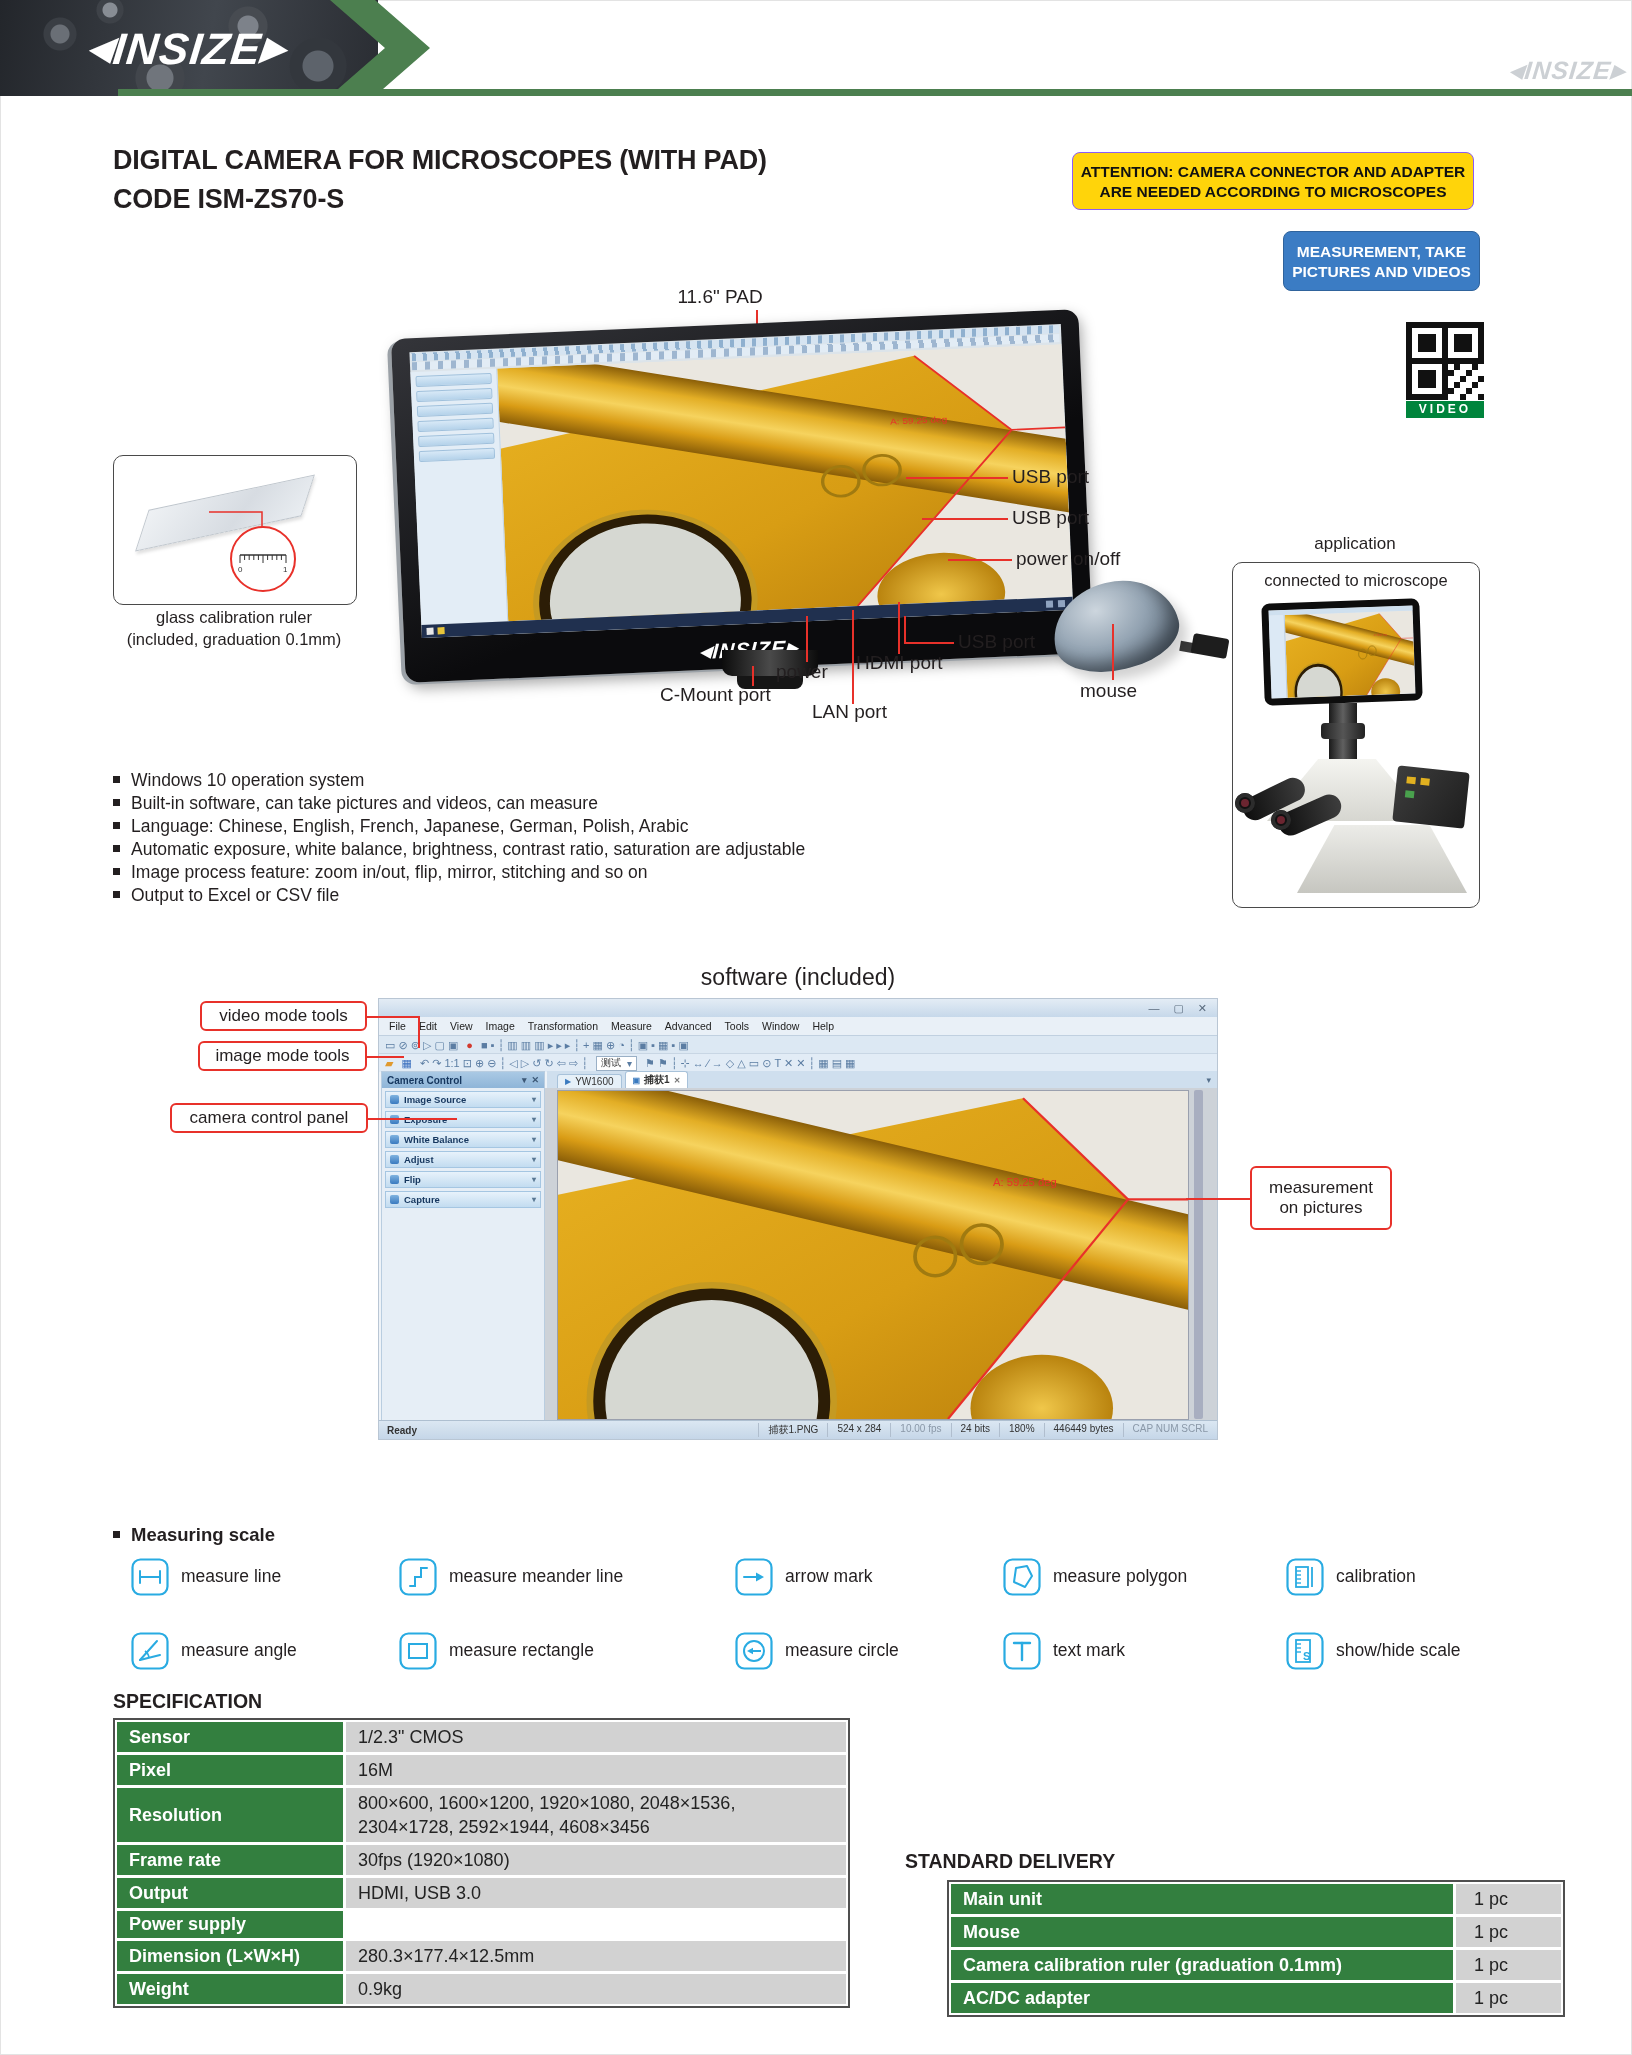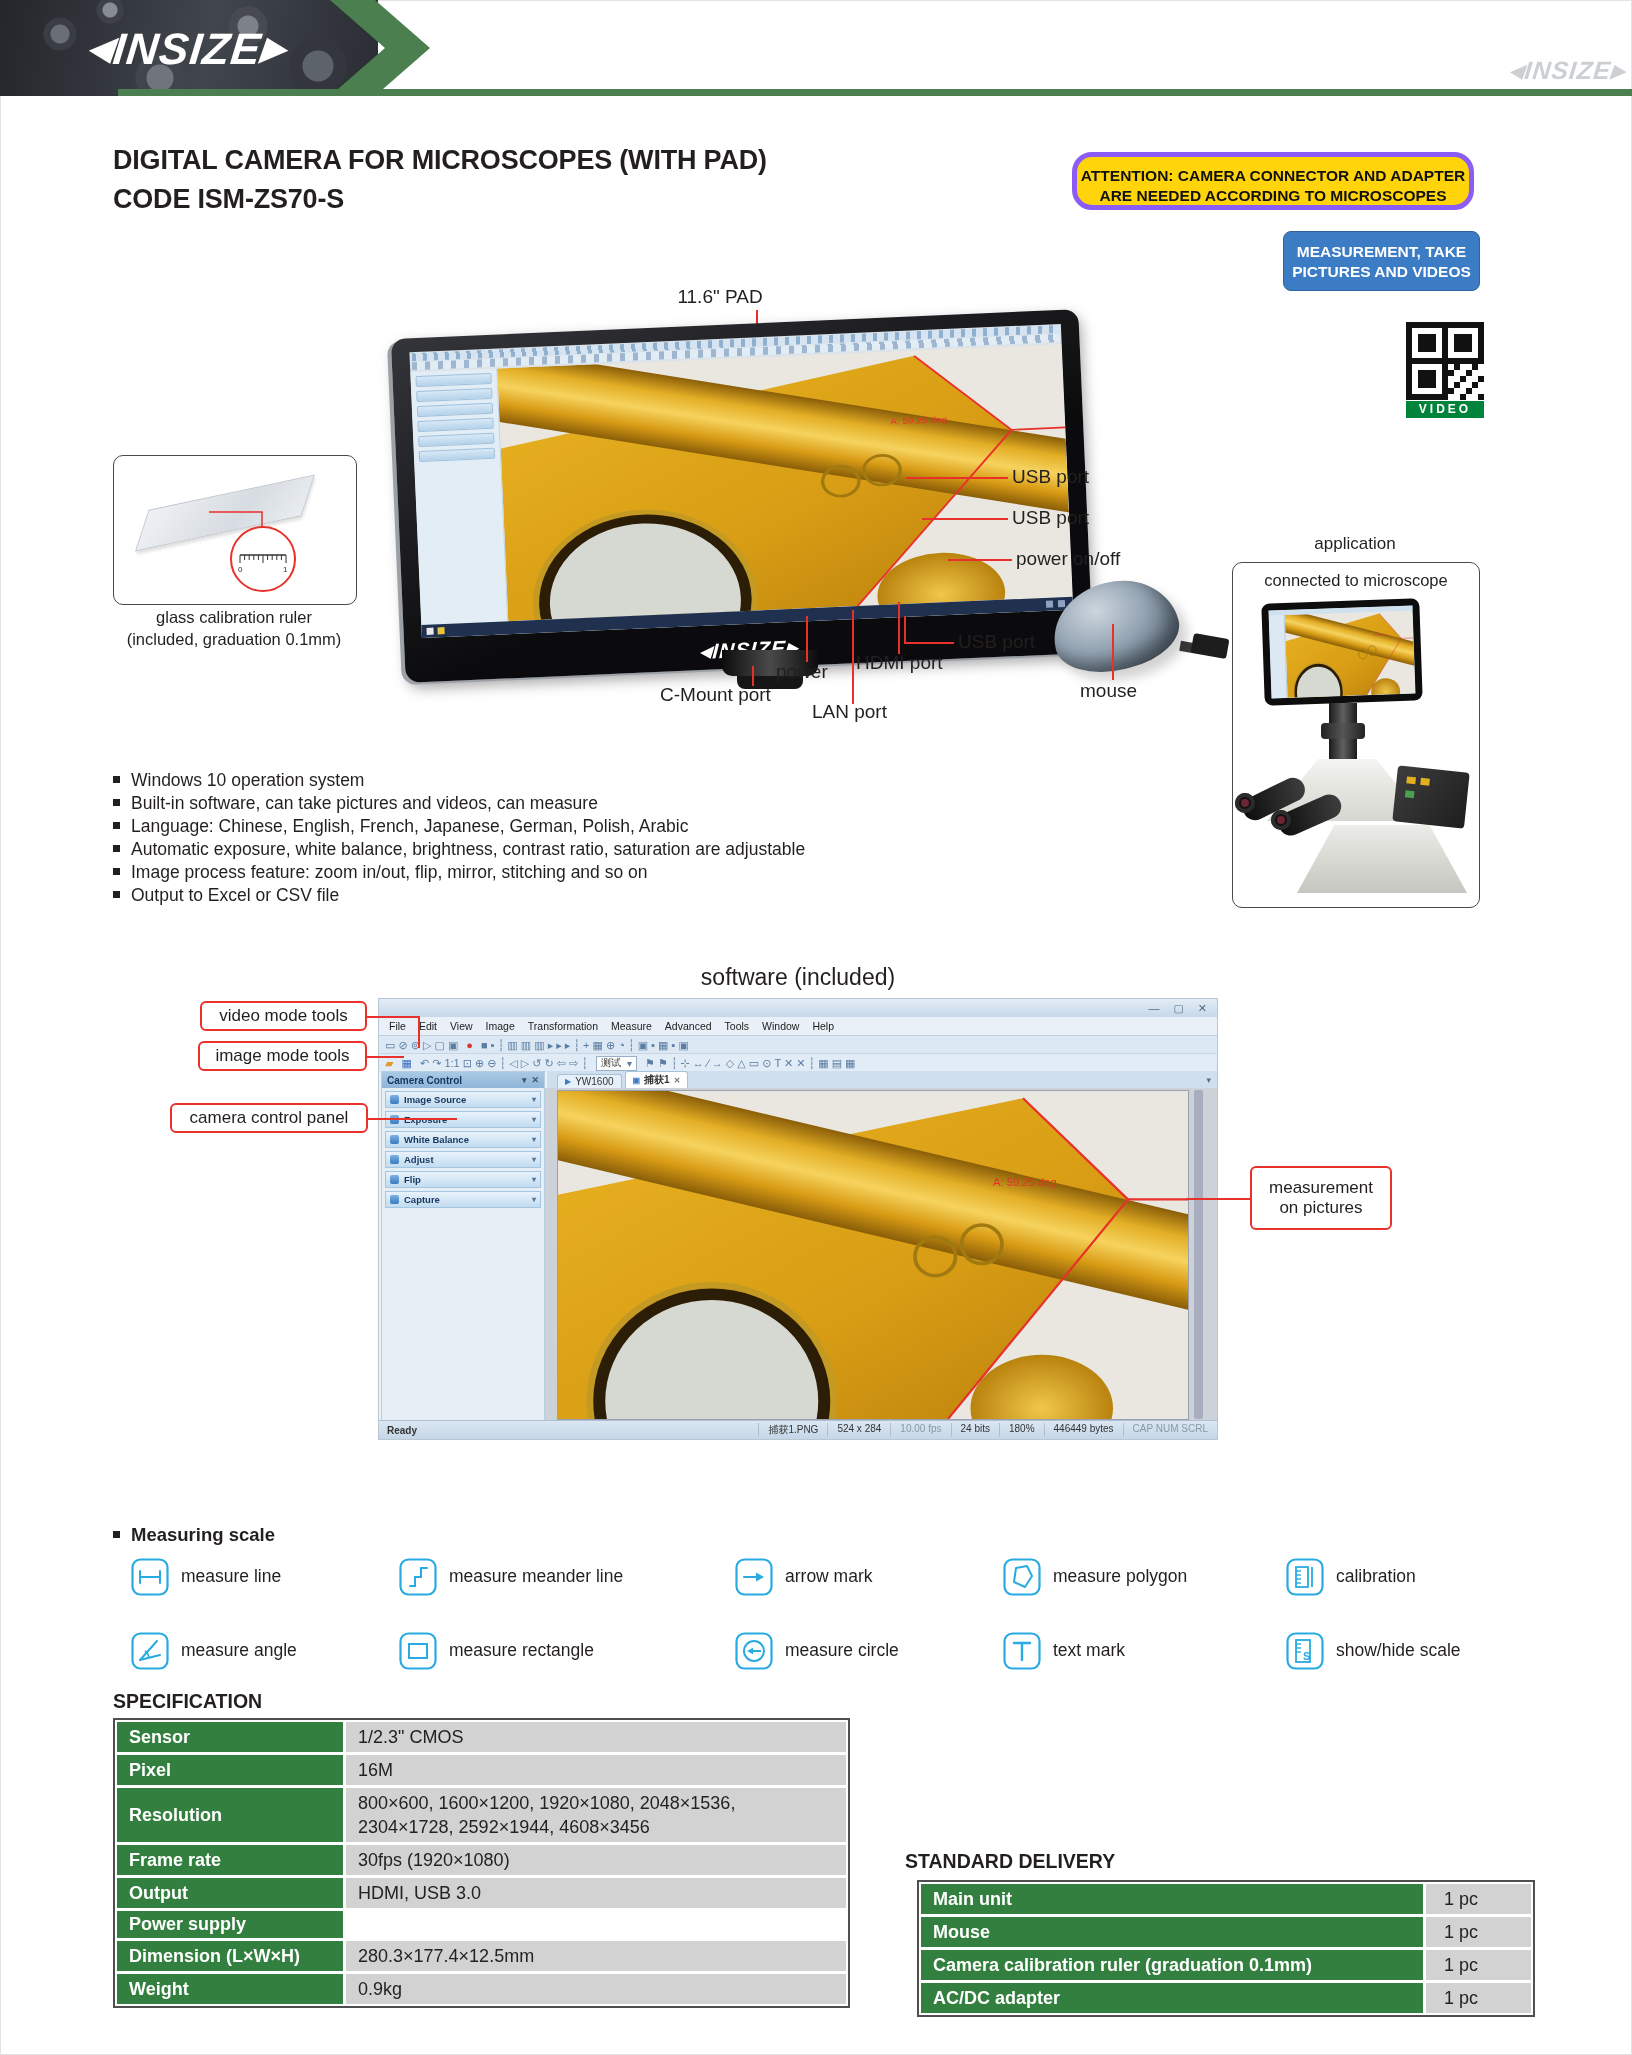--- a/index.html
+++ b/index.html
@@ -17,22 +17,22 @@
       radial-gradient(circle at 110px 10px,#888d94 0 7px,#3e4248 8px 13px,rgba(0,0,0,0) 14px),
       linear-gradient(100deg,#23262b,#41464d 55%,#2a2d33);}
   .hdr-line{left:118px;top:89px;width:1514px;height:7px;background:#4c7f4f;}
   .logo{display:flex;align-items:center;font-style:italic;font-weight:900;color:#fff;
         transform:skewX(-6deg);letter-spacing:1px;}
   .logo-main{left:88px;top:24px;font-size:44px;}
   .logo-arrow{font-size:0.72em;line-height:1;}
   .watermark{left:1448px;top:56px;width:178px;font-size:25px;color:#ccd0d4;justify-content:flex-end;}
   
   .title{left:113px;font-size:27px;font-weight:800;letter-spacing:-0.2px;}
-  .att-box{left:1072px;top:152px;width:402px;height:58px;background:#ffd40a;border:5px solid #8b5cf6;
-           border-radius:20px;text-align:center;font-weight:800;font-size:15.5px;line-height:20px;
+  .att-box{left:1072px;top:152px;width:402px;height:58px;background:#ffd40a;border:1px solid #8b5cf6;
+           border-radius:8px;text-align:center;font-weight:800;font-size:15.5px;line-height:20px;
            padding-top:9px;box-sizing:border-box;color:#111;}
   .blue-box{left:1283px;top:231px;width:197px;height:60px;background:#3b7cc4;border:1px solid #2f639c;
             border-radius:8px;text-align:center;font-weight:800;font-size:15.5px;line-height:20px;
             padding-top:10px;box-sizing:border-box;color:#fff;}
   .video-bar{left:1406px;top:401px;width:78px;height:17px;background:#00843c;color:#fff;
              font-weight:800;font-size:12px;letter-spacing:3px;text-align:center;line-height:17px;}
   
   .rl{background:#e8312a;}
   .clabel{font-size:19px;white-space:nowrap;}
   .cbox{border:2px solid #e8312a;border-radius:6px;background:#fff;display:flex;align-items:center;
@@ -604,21 +604,21 @@
         <div class="tl" style="width:226px">Dimension (L×W×H)</div>
         <div class="tv">280.3×177.4×12.5mm</div>
       </div>
     <div class="trow">
         <div class="tl" style="width:226px">Weight</div>
         <div class="tv">0.9kg</div>
       </div>
   </div>
 
   <div class="abs head2" style="left:905px;top:1850px">STANDARD DELIVERY</div>
-  <div class="abs table" style="left:917px;top:1880px;width:618px">
+  <div class="abs table" style="left:947px;top:1880px;width:618px">
     <div class="trow">
         <div class="tl" style="width:502px">Main unit</div>
         <div class="tv" style="justify-content:flex-start;padding-left:18px">1 pc</div>
       </div>
     <div class="trow">
         <div class="tl" style="width:502px">Mouse</div>
         <div class="tv" style="justify-content:flex-start;padding-left:18px">1 pc</div>
       </div>
     <div class="trow">
         <div class="tl" style="width:502px">Camera calibration ruler (graduation 0.1mm)</div>

